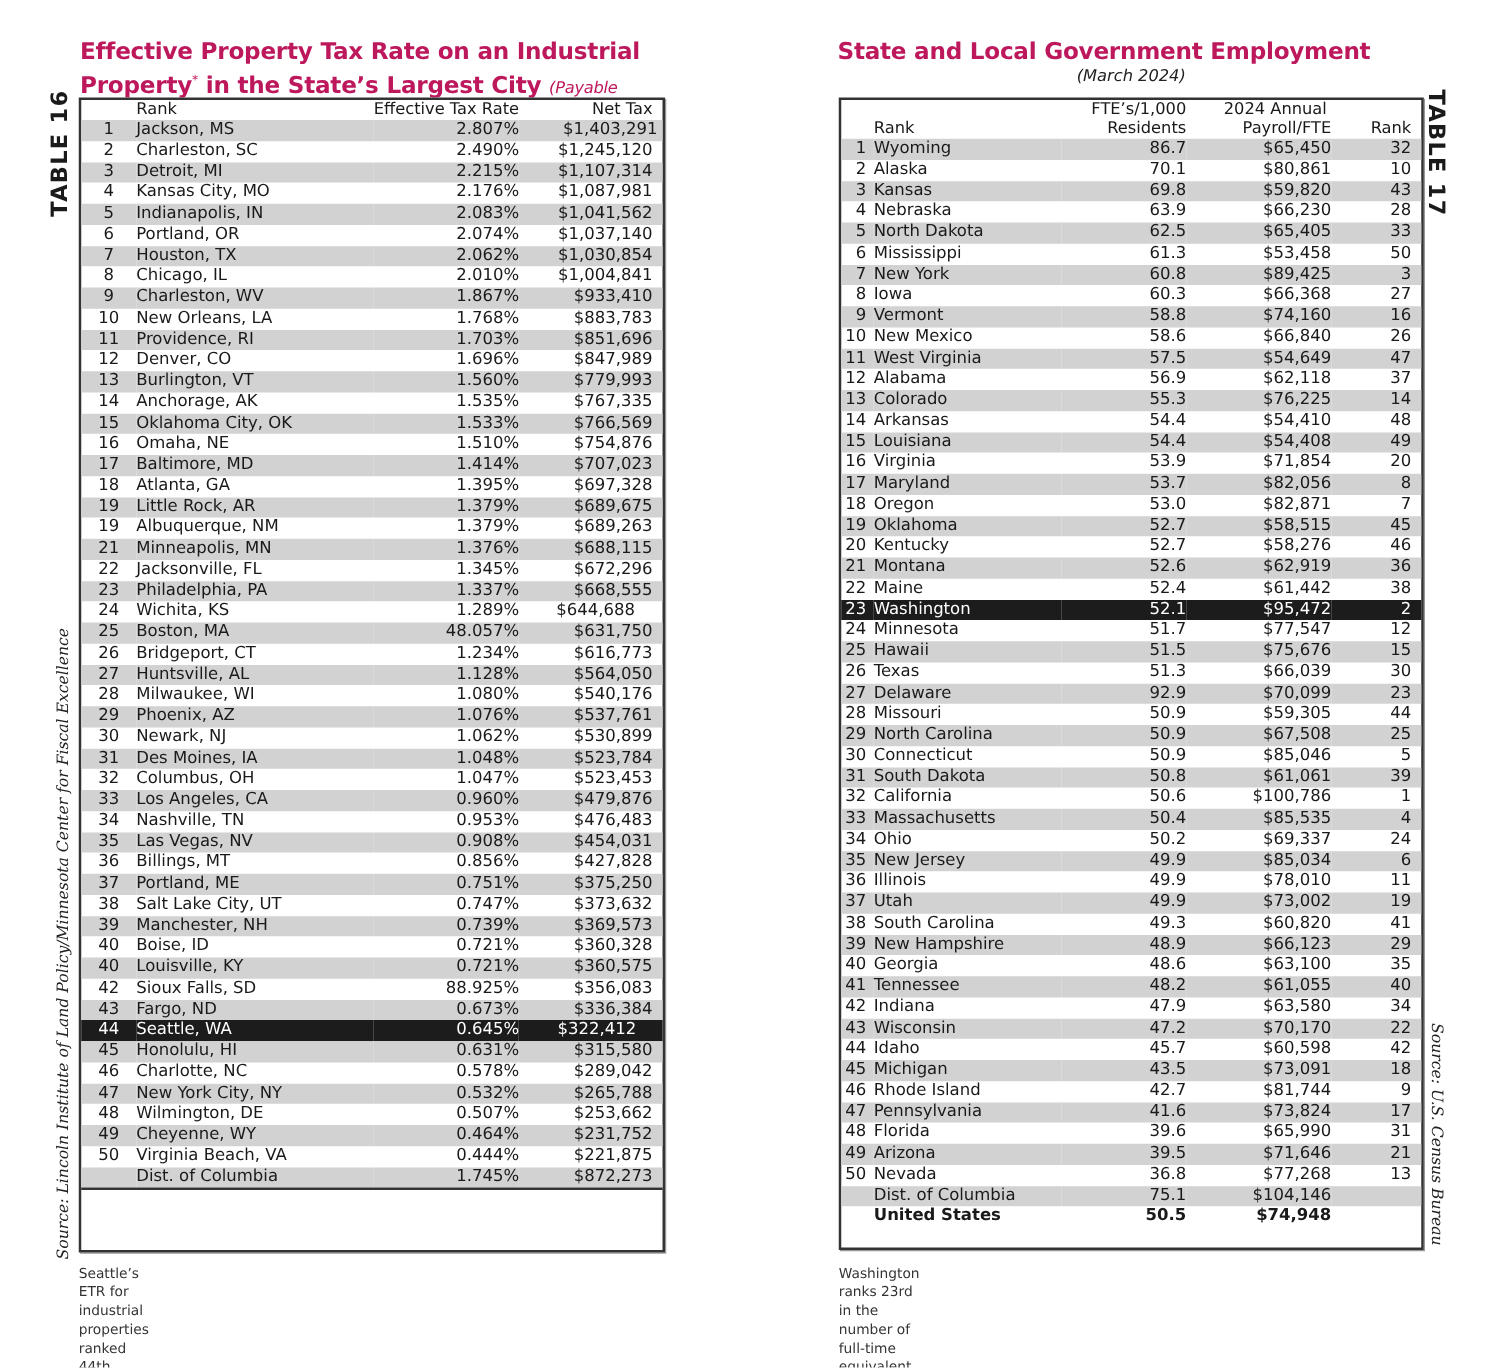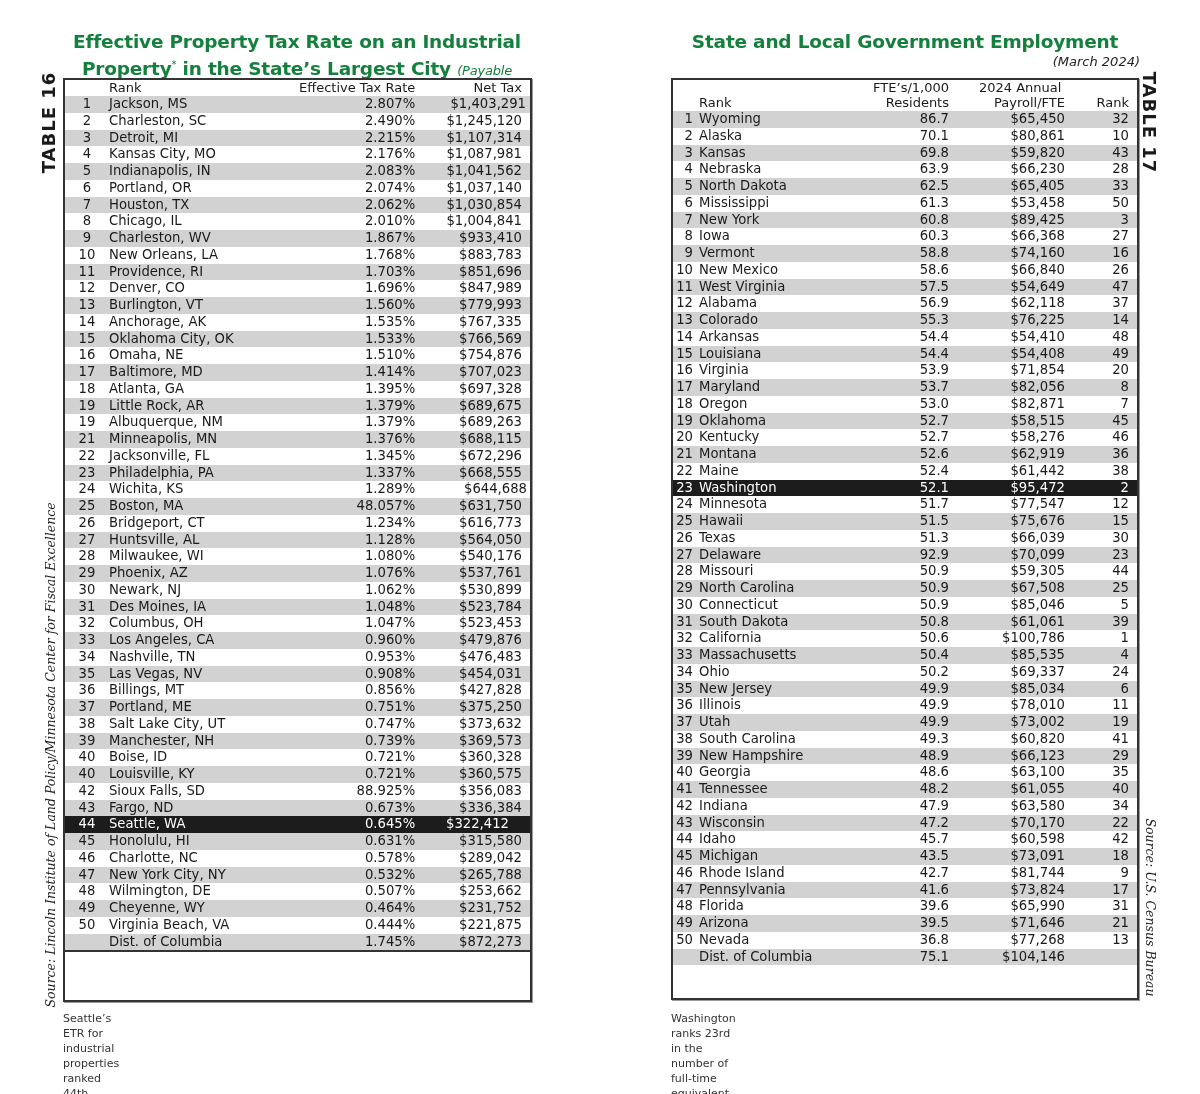--- a/index.html
+++ b/index.html
@@ -1,20 +1,20 @@
 <!DOCTYPE html>
 <html><head>
 <meta charset="utf-8">
 <style>
   html, body { margin: 0; padding: 0; background: #ffffff; }
   body { width: 1200px; height: 1094px; position: relative; overflow: hidden;
          font-family: "DejaVu Sans", sans-serif; color: #1a1a1a; }
   .panel { position: absolute; }
-  .title { font-family: "DejaVu Sans", sans-serif; font-weight: bold; text-align: center;
-           font-size: 18.5px; line-height: 23px; letter-spacing: -0.2px; color: #15803d; }
+  .title { font-family: "DejaVu Sans", sans-serif; font-weight: bold; text-align: left;
+           font-size: 18.5px; line-height: 23px; letter-spacing: -0.2px; color: #be185d; }
   .title .sup { font-size: 10px; vertical-align: super; font-weight: normal; }
   .title .sub-italic { font-style: italic; font-weight: normal; font-size: 13px; }
   .subtitle { text-align: center; font-style: italic; font-size: 13px; color: #222; }
   .box { position: absolute; border: 2px solid #333; box-shadow: 1px 1px 0 #999; background: #fff; }
   table { border-collapse: collapse; width: 100%; font-size: 13.2px; line-height: 16.75px; }
   td, th { padding: 0; white-space: nowrap; font-weight: normal; }
   tr.alt td { background: #d2d2d2; }
   tr.hl td { background: #1c1c1c; color: #ffffff; }
   tr.total td { font-weight: bold; }
   .num { text-align: right; }
@@ -192,21 +192,21 @@
           <tr class="alt">
             <td class="rk">23</td>
             <td>Philadelphia, PA</td>
             <td class="num">1.337%</td>
             <td class="num" style="padding-right:8px">$668,555</td>
           </tr>
           <tr class="">
             <td class="rk">24</td>
             <td>Wichita, KS</td>
             <td class="num">1.289%</td>
-            <td class="num" style="padding-right:3px">$644,688</td>
+            <td class="num" style="padding-right:22px">$644,688</td>
           </tr>
           <tr class="alt">
             <td class="rk">25</td>
             <td>Boston, MA</td>
             <td class="num">48.057%</td>
             <td class="num" style="padding-right:8px">$631,750</td>
           </tr>
           <tr class="">
             <td class="rk">26</td>
             <td>Bridgeport, CT</td>
@@ -367,21 +367,21 @@
     </table>
     <div class="footnote">
     </div>
   </div>
 
   <div class="note" style="left:63px; top:1011px;">Seattle’s ETR for industrial properties ranked 44th.</div>
 </div>
 
 <div class="panel">
   <div class="title" style="position:absolute; left:670px; top:30px; width:470px;">State and Local Government Employment</div>
-  <div class="subtitle" style="position:absolute; left:670px; top:54px; width:470px;text-align:right;">(March 2024)</div>
+  <div class="subtitle" style="position:absolute; left:670px; top:54px; width:470px;">(March 2024)</div>
 
   <div class="side-label" style="left:1097px; top:112px; transform-origin:center; transform: rotate(90deg); width:104px; text-align:center;">TABLE 17</div>
 
   <div class="side-source" style="left:1050px; top:900px; width:200px; text-align:center; transform: rotate(90deg); transform-origin:center;">Source: U.S. Census Bureau</div>
 
   <div class="box" style="left:671px; top:78px; width:464px; height:918px;">
     <table>
       <colgroup>
           <col style="width:26px">
           <col style="width:150px">
@@ -755,20 +755,27 @@
             <td class="num">$77,268</td>
             <td class="num" style="padding-right:8px">13</td>
           </tr>
           <tr class="alt">
             <td class="num" style="padding-right:6px"></td>
             <td>Dist. of Columbia</td>
             <td class="num">75.1</td>
             <td class="num">$104,146</td>
             <td class="num" style="padding-right:8px"></td>
           </tr>
+          <tr class="total">
+            <td class="num" style="padding-right:6px"></td>
+            <td>United States</td>
+            <td class="num">50.5</td>
+            <td class="num">$74,948</td>
+            <td class="num" style="padding-right:8px"></td>
+          </tr>
         </tbody>
     </table>
   </div>
 
   <div class="note" style="left:671px; top:1011px;">
     <div>Washington ranks 23rd in the number of full-time equivalent state and local government</div>
 
   </div>
 </div>
 

